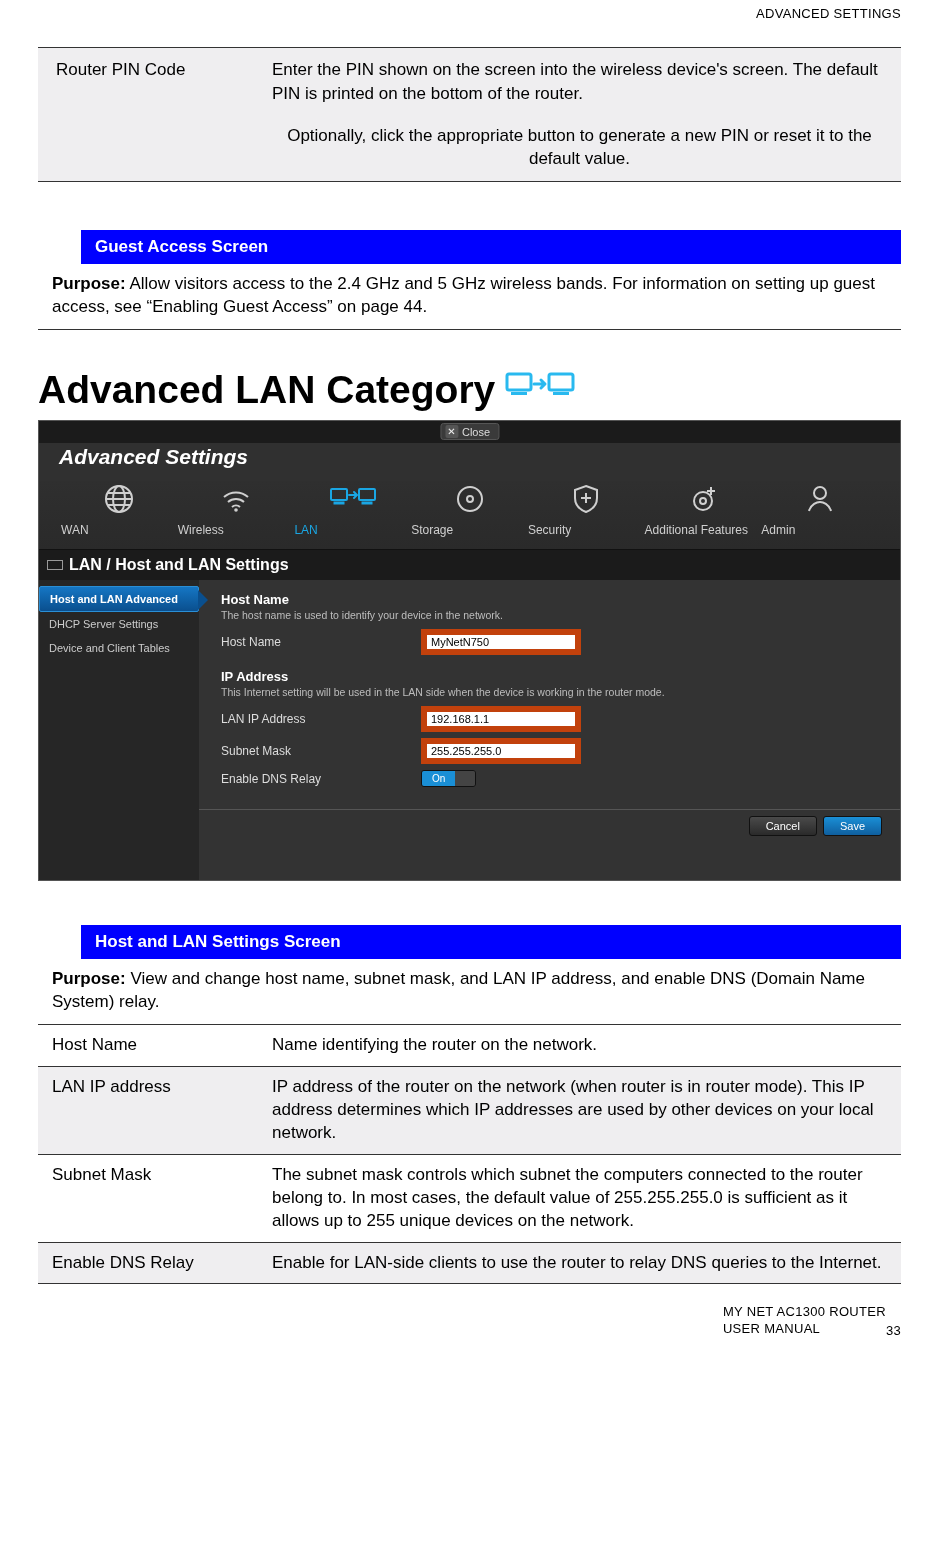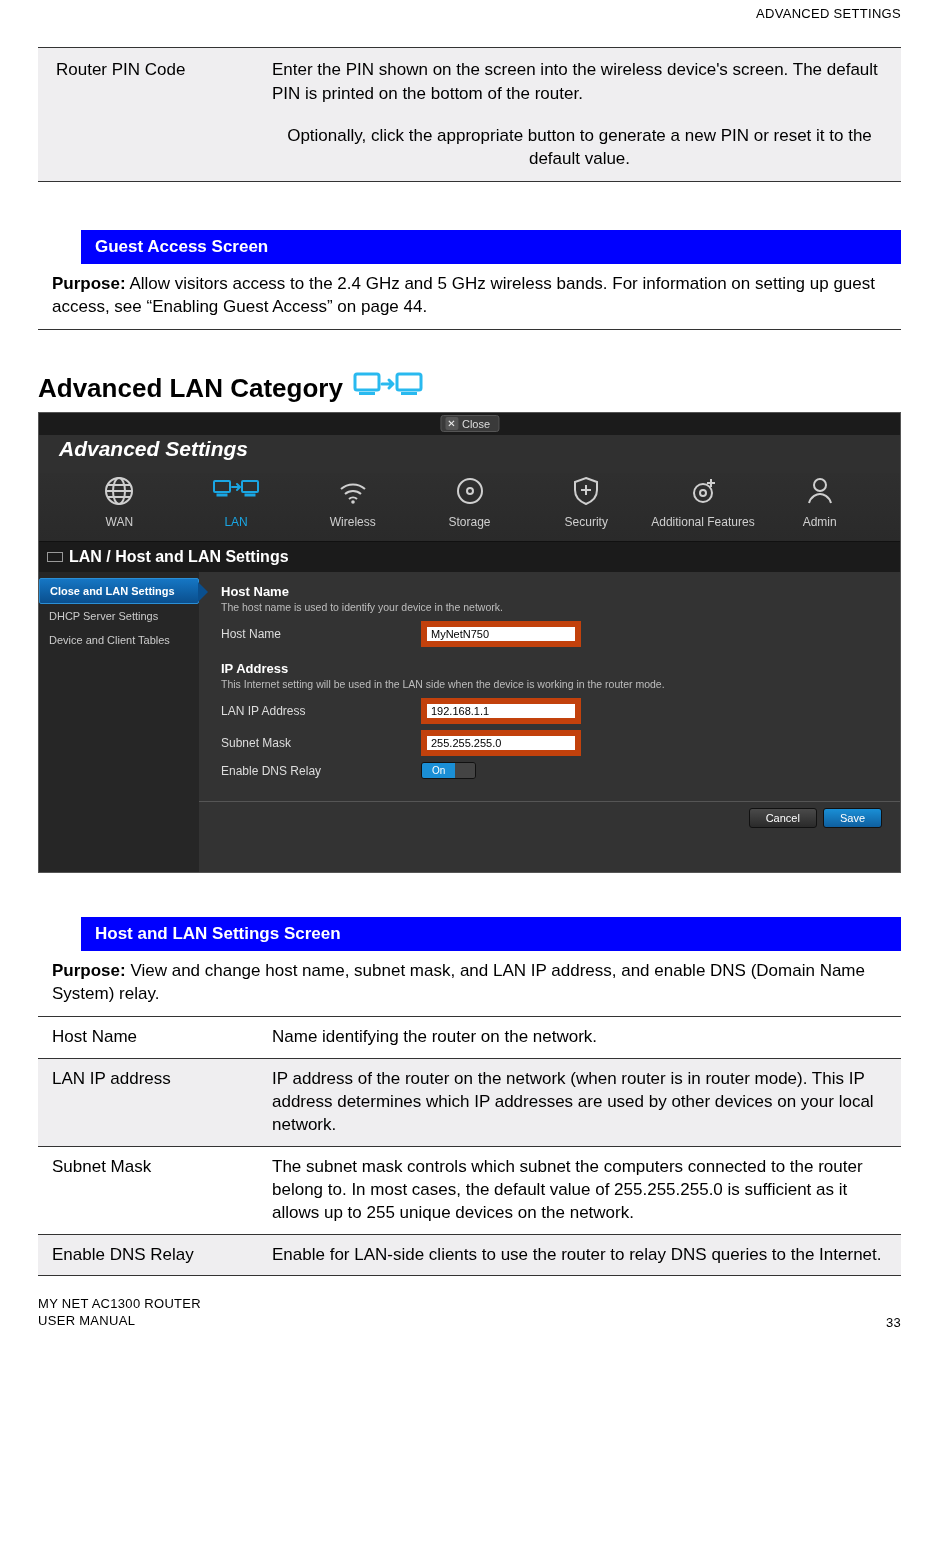--- a/index.html
+++ b/index.html
@@ -50,25 +50,25 @@
   .banner-body {
     border-bottom: 1px solid #333;
     padding: 9px 14px 10px;
     font-size: 17px;
     line-height: 1.35;
   }
   .banner-body b { font-weight: bold; }
 
   
   h1.sec {
-    font-size: 26px;
+    font-size: 39px;
     font-weight: bold;
     margin: 38px 0 8px 0;
     display: flex;
-    align-items: flex-end;
+    align-items: flex-start;
     gap: 10px;
   }
   h1.sec svg { flex: 0 0 auto; }
 
   
   .shot-wrap {
     border: 1px solid #555;
     background: #000;
     margin-bottom: 44px;
   }
@@ -110,21 +110,20 @@
   .shot .catnav {
     display: flex;
     padding: 0 22px 10px;
     gap: 0;
     align-items: flex-end;
     background: linear-gradient(#2f2f2f, #2a2a2a);
     border-bottom: 1px solid #111;
   }
   .shot .catnav .cat {
     flex: 1;
-    text-align: center;
     color: #cfcfcf;
     font-size: 12px;
     padding-bottom: 2px;
   }
   .shot .catnav .cat svg { display: block; margin: 0 auto 6px; }
   .shot .catnav .cat.active { color: #1aa6e3; }
   .shot .catnav .cat.active svg path,
   .shot .catnav .cat.active svg rect,
   .shot .catnav .cat.active svg circle { stroke: #1aa6e3; }
   .shot .lanhdr {
@@ -224,21 +223,21 @@
     padding: 9px 14px;
     vertical-align: top;
   }
   table.desc td.k { width: 220px; }
   table.desc tr.shade td { background: #efeef0; }
 
   
   .pgfoot {
     margin-top: 20px;
     display: flex;
-    justify-content: space-between;
+    justify-content: flex-end;
     align-items: flex-end;
     font-size: 13px;
     letter-spacing: 0.3px;
   }
   .pgfoot .left { line-height: 1.3; }
 </style>
 </head>
 <body>
 
 <div class="header-right">ADVANCED SETTINGS</div>
@@ -285,41 +284,41 @@
       <div class="cat">
         <svg width="36" height="36" viewBox="0 0 36 36">
             <circle cx="18" cy="18" r="13" fill="none" stroke="#cfcfcf" stroke-width="2"></circle>
             <ellipse cx="18" cy="18" rx="6" ry="13" fill="none" stroke="#cfcfcf" stroke-width="2"></ellipse>
             <line x1="5" y1="18" x2="31" y2="18" stroke="#cfcfcf" stroke-width="2"></line>
             <line x1="7" y1="12" x2="29" y2="12" stroke="#cfcfcf" stroke-width="2"></line>
             <line x1="7" y1="24" x2="29" y2="24" stroke="#cfcfcf" stroke-width="2"></line>
           </svg>
         <span>WAN</span>
       </div>
+      <div class="cat">
+        <svg width="36" height="36" viewBox="0 0 36 36">
+            <path d="M6 16 a18 18 0 0 1 24 0" fill="none" stroke="#cfcfcf" stroke-width="2"></path>
+            <path d="M10 21 a12 12 0 0 1 16 0" fill="none" stroke="#cfcfcf" stroke-width="2"></path>
+            <path d="M14 26 a6 6 0 0 1 8 0" fill="none" stroke="#cfcfcf" stroke-width="2"></path>
+            <circle cx="18" cy="29" r="1.8" fill="#cfcfcf"></circle>
+          </svg>
+        <span>Wireless</span>
+      </div>
       <div class="cat active">
         <svg width="50" height="36" viewBox="0 0 50 36">
           <rect x="3" y="8" width="16" height="11" rx="1" fill="none" stroke="#1aa6e3" stroke-width="2"></rect>
           <rect x="6" y="21" width="10" height="2" fill="#1aa6e3"></rect>
           <rect x="31" y="8" width="16" height="11" rx="1" fill="none" stroke="#1aa6e3" stroke-width="2"></rect>
           <rect x="34" y="21" width="10" height="2" fill="#1aa6e3"></rect>
           <path d="M21 14 h7 m-2 -3 l3 3 l-3 3" fill="none" stroke="#1aa6e3" stroke-width="2" stroke-linecap="round"></path>
         </svg>
         <span>LAN</span>
       </div>
       <div class="cat">
         <svg width="36" height="36" viewBox="0 0 36 36">
-            <path d="M6 16 a18 18 0 0 1 24 0" fill="none" stroke="#cfcfcf" stroke-width="2"></path>
-            <path d="M10 21 a12 12 0 0 1 16 0" fill="none" stroke="#cfcfcf" stroke-width="2"></path>
-            <path d="M14 26 a6 6 0 0 1 8 0" fill="none" stroke="#cfcfcf" stroke-width="2"></path>
-            <circle cx="18" cy="29" r="1.8" fill="#cfcfcf"></circle>
-          </svg>
-        <span>Wireless</span>
-      </div>
-      <div class="cat">
-        <svg width="36" height="36" viewBox="0 0 36 36">
             <circle cx="18" cy="18" r="12" fill="none" stroke="#cfcfcf" stroke-width="2"></circle>
             <circle cx="18" cy="18" r="3" fill="none" stroke="#cfcfcf" stroke-width="2"></circle>
           </svg>
         <span>Storage</span>
       </div>
       <div class="cat">
         <svg width="36" height="36" viewBox="0 0 36 36">
             <path d="M18 5 l11 4 v8 c0 8 -6 12 -11 14 c-5 -2 -11 -6 -11 -14 v-8 z" fill="none" stroke="#cfcfcf" stroke-width="2"></path>
             <line x1="18" y1="12" x2="18" y2="22" stroke="#cfcfcf" stroke-width="2"></line>
             <line x1="13" y1="17" x2="23" y2="17" stroke="#cfcfcf" stroke-width="2"></line>
@@ -341,21 +340,21 @@
             <path d="M7 30 c2 -7 8 -9 11 -9 s9 2 11 9" fill="none" stroke="#cfcfcf" stroke-width="2"></path>
           </svg>
         <span>Admin</span>
       </div>
     </div>
 
     <div class="lanhdr">LAN / Host and LAN Settings</div>
 
     <div class="body">
       <div class="side">
-        <div class="sitem active">Close and LAN Settings</div>
+        <div class="sitem active">Host and LAN Advanced</div>
         <div class="sitem">DHCP Server Settings</div>
         <div class="sitem">Device and Client Tables</div>
       </div>
       <div class="main">
         <div class="grp-title">Host Name</div>
         <div class="hint">The host name is used to identify your device in the network.</div>
         <div class="row">
           <span class="lbl">Host Name</span>
           <input class="txt" type="text" value="MyNetN750" style="">
         </div>

